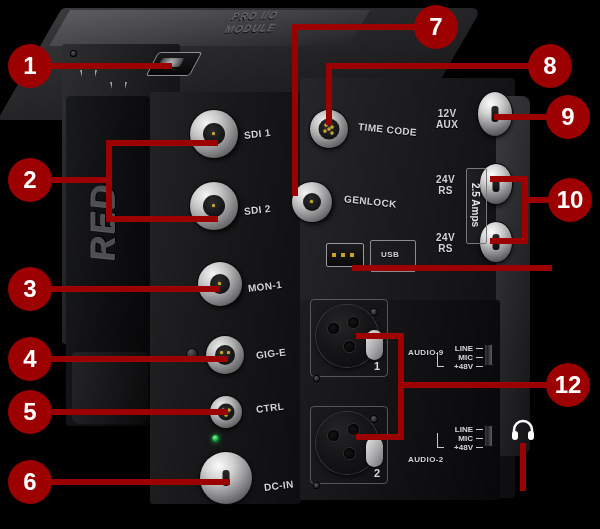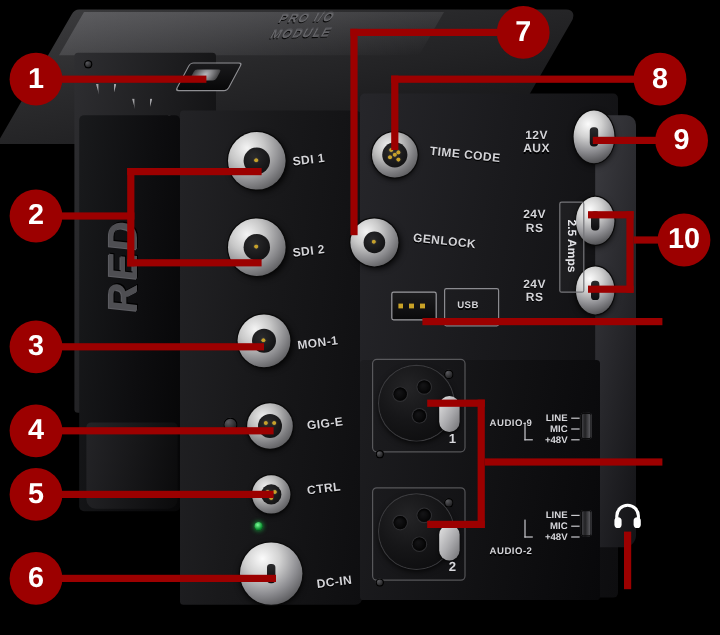--- a/index.html
+++ b/index.html
@@ -515,16 +515,17 @@
   <div class="leader" style="left:490px; top:176px; width:38px; height:6px;"></div>
   <div class="leader" style="left:490px; top:238px; width:38px; height:6px;"></div>
   <div class="badge" style="left:548px; top:178px;">10</div>
 
   <div class="leader" style="left:352px; top:265px; width:200px; height:6px;"></div>
 
   <div class="leader" style="left:404px; top:382px; width:148px; height:6px;"></div>
   <div class="leader" style="left:398px; top:333px; width:6px; height:107px;"></div>
   <div class="leader" style="left:356px; top:333px; width:48px; height:6px;"></div>
   <div class="leader" style="left:356px; top:434px; width:48px; height:6px;"></div>
+  <div class="badge" style="left:546px; top:363px;">12</div>
 
   <div class="leader" style="left:520px; top:443px; width:6px; height:48px;"></div>
 
 </div>
 
 </body></html>

